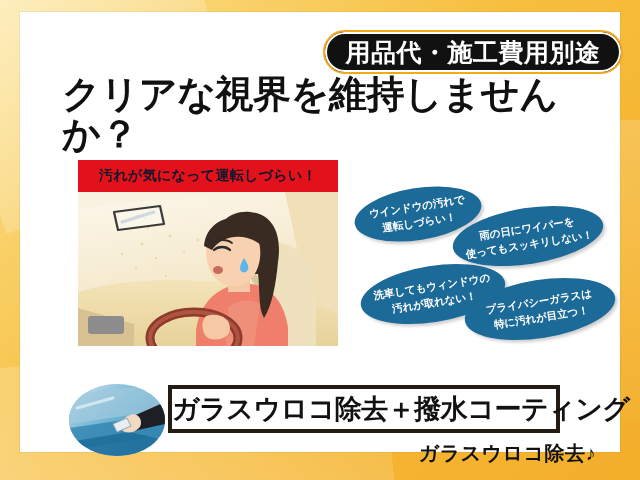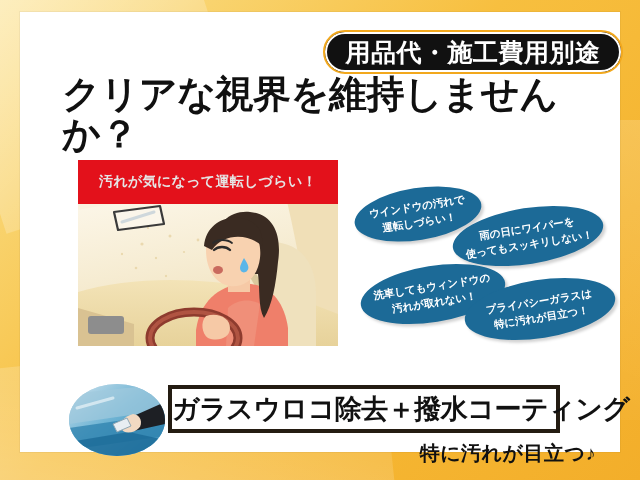--- a/index.html
+++ b/index.html
@@ -104,23 +104,23 @@
     top: 148px;
     width: 260px;
     height: 186px;
     overflow: hidden;
     background: #f6efe2;
   }
   #illus-caption {
     position: absolute;
     left: 0; top: 0;
     width: 100%;
-    height: 44px;
+    height: 32px;
     background: #e3111b;
-    color: #e5e5e5;
+    color: #0f172a;
     font-size: 14px;
     font-weight: bold;
     display: flex;
     align-items: center;
     justify-content: center;
     letter-spacing: 0.3px;
     z-index: 4;
   }
   #illus-art { position: absolute; left: 0; top: 28px; width: 260px; height: 158px; }
 
@@ -339,16 +339,16 @@
         <path d="M44,40 L58,34 L62,42 L48,48 Z" fill="#e8eef2" stroke="#8fa7b4" stroke-width="1"></path>
 
         <path d="M8,24 L44,14" stroke="#ffffff" stroke-width="3" opacity="0.55" stroke-linecap="round"></path>
       </svg>
     </div>
 
     <div id="product-box">
       <span id="product-text">ガラスウロコ除去＋撥水コーティング</span>
     </div>
 
-    <div id="recommend">特に汚れが目立つ♪</div>
+    <div id="recommend">ガラスウロコ除去♪</div>
 
   </div>
 </div>
 
 </body></html>

